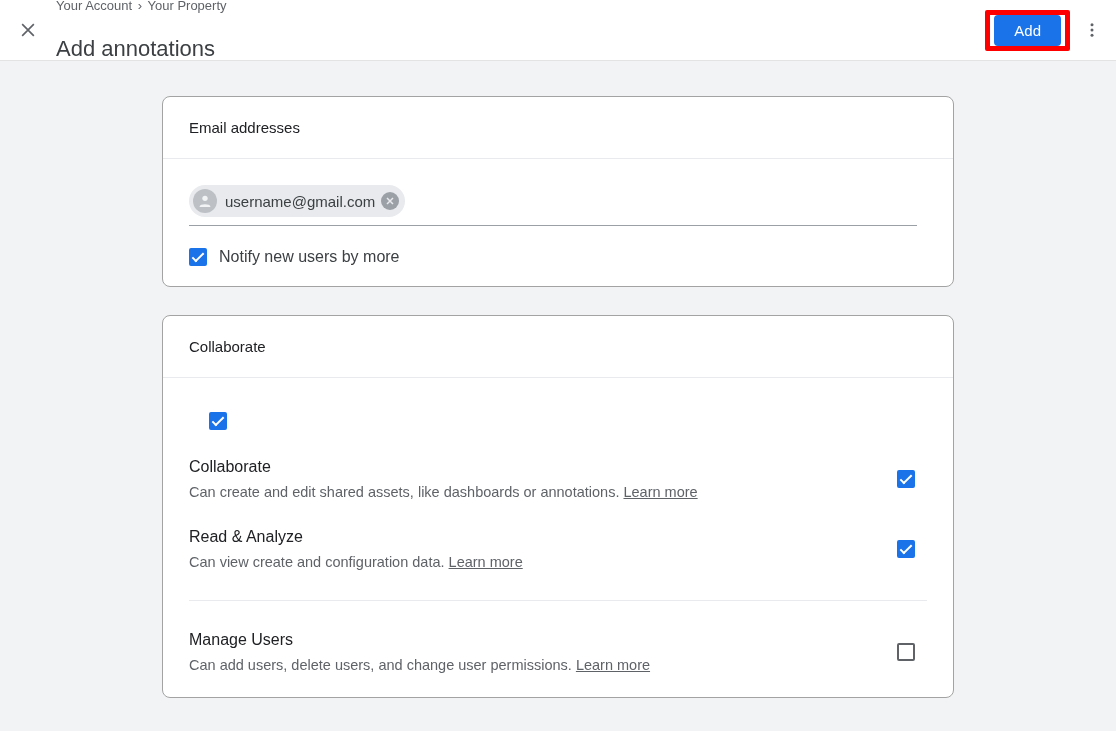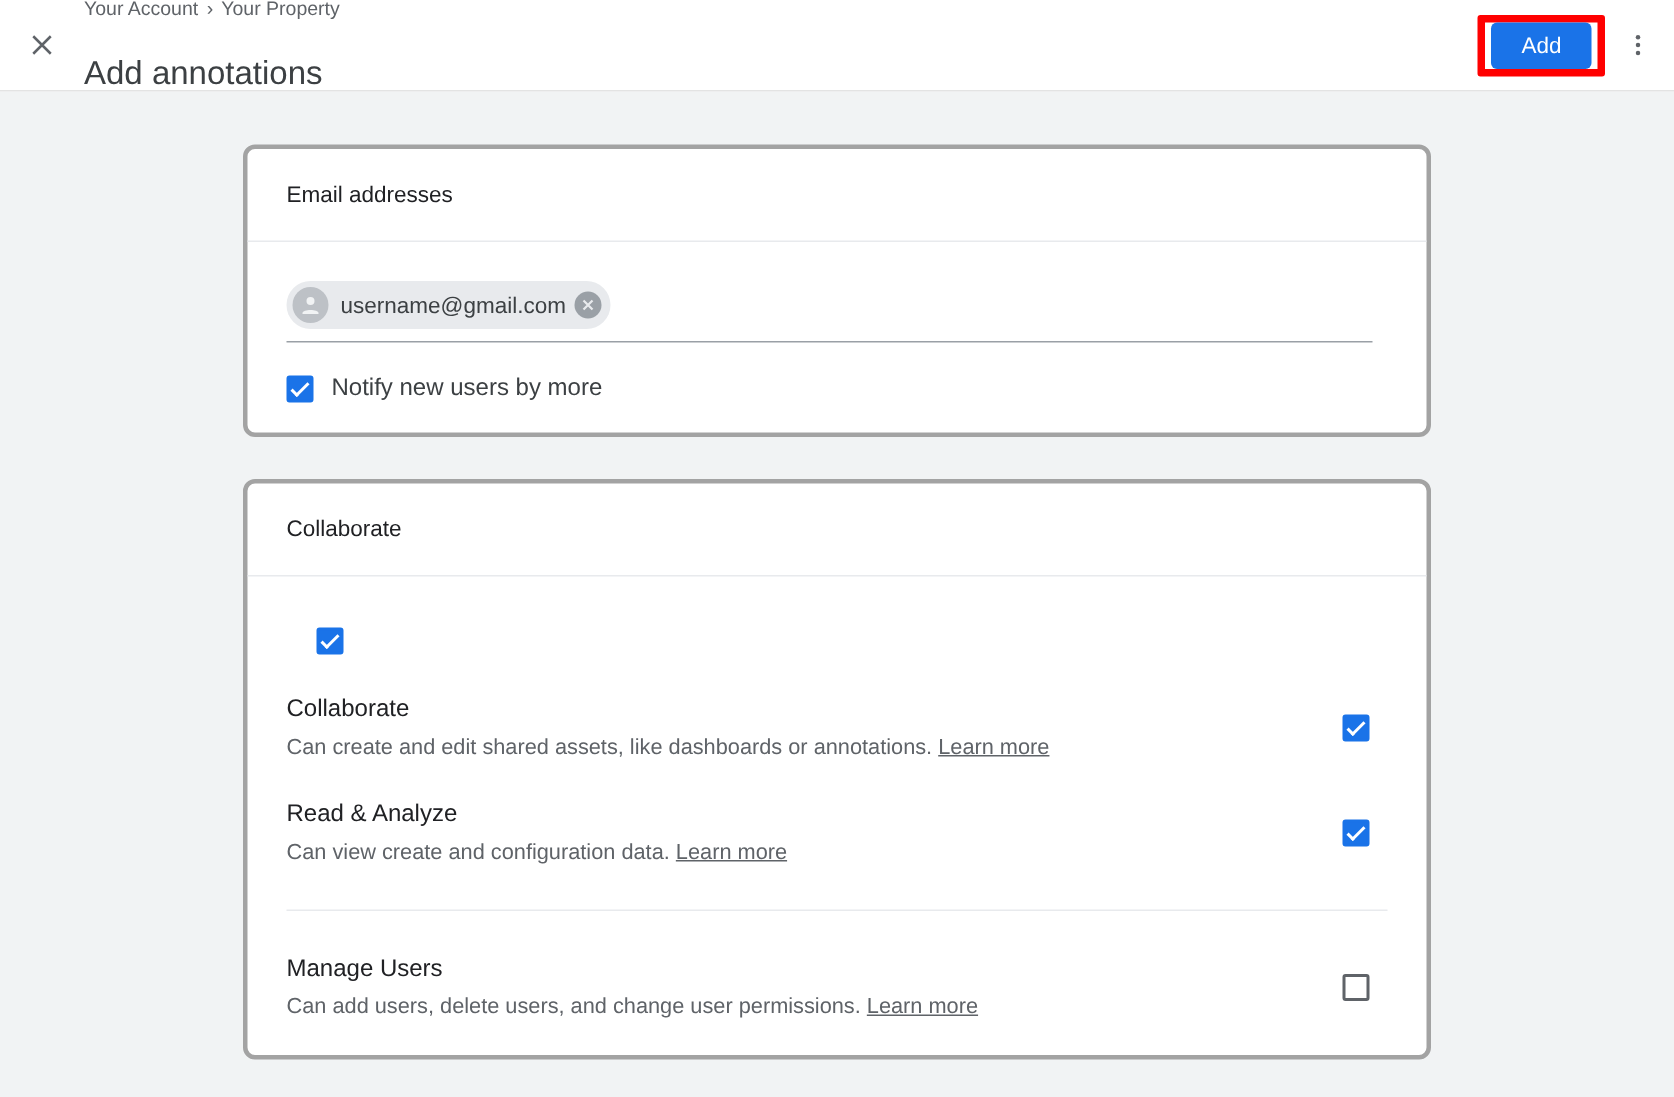--- a/index.html
+++ b/index.html
@@ -29,21 +29,21 @@
     border:none; border-radius:4px; padding:7px 20px; cursor:pointer;
   }
   .overflow-btn {
     width:24px; height:24px; display:flex; align-items:center; justify-content:center;
     color:#5f6368; cursor:pointer;
   }
 
   
   .main { width:1116px; height:670px; overflow-y:auto; padding:35px 0 0 0; }
   .card {
-    width:792px; margin:0 auto 28px auto; background:#fff; border:3px solid #a3a3a3;
+    width:792px; margin:0 auto 28px auto; background:#fff; border:1px solid #a3a3a3;
     border-radius:8px;
   }
   .card-heading {
     font-size:15px; color:#202124; padding:22px 26px; border-bottom:1px solid #e8eaed;
   }
   .card-body { padding:26px 36px 20px 26px; }
 
   
   .email-row {
     border-bottom:1px solid #9aa0a6; padding-bottom:8px; display:flex; align-items:center;

